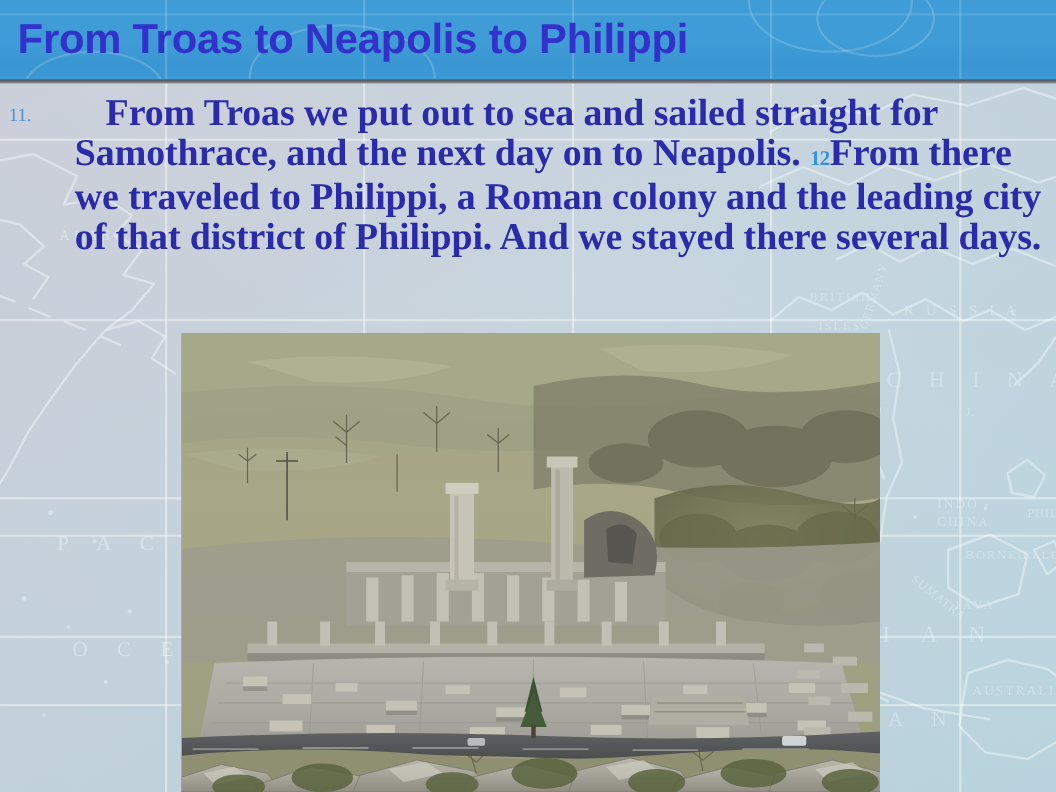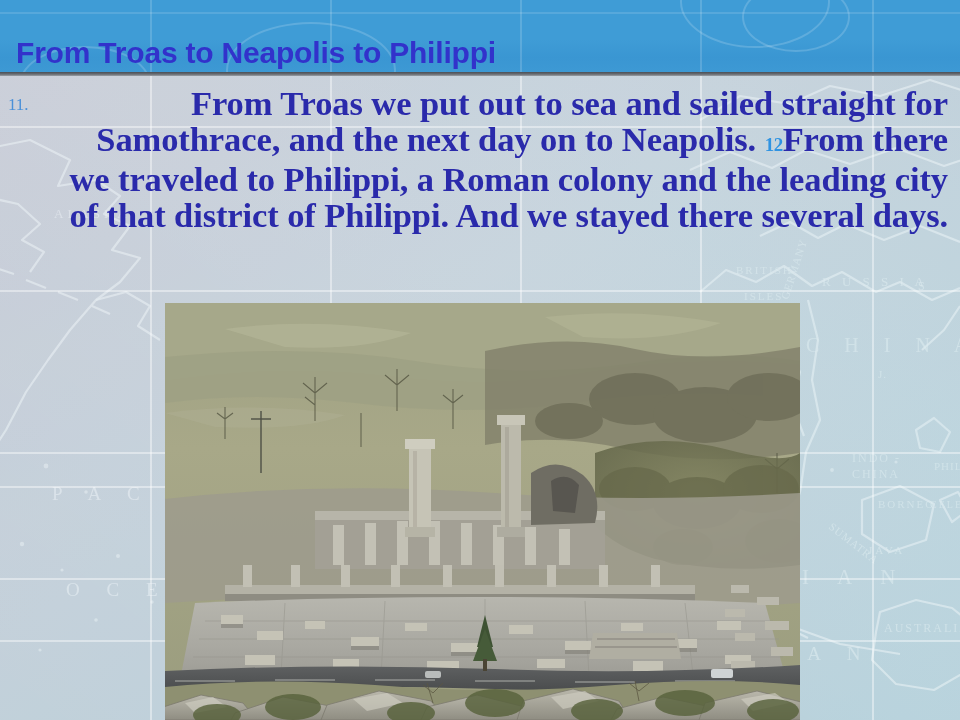--- a/index.html
+++ b/index.html
@@ -66,39 +66,37 @@
     border:2px solid rgba(255,255,255,.17);
     border-radius:50%;
     pointer-events:none;
   }
   #title-text {
     position:absolute;
     left:16px; top:5px;
     width:940px;
     font-family:"Liberation Sans", sans-serif;
     font-weight:bold;
-    font-size:30px;
+    font-size:38px;
     letter-spacing:-0.2px;
     color:#3232cb;
     white-space:nowrap;
     line-height:62px;
-    margin-top:17px;
   }
   #banner-rule {
     position:absolute; left:0; top:72px;
     width:960px; height:4px;
     background:linear-gradient(180deg,#4b4f55 0%,#6a6e74 55%,#9aa0a6 100%);
   }
 
   
   #body-block {
     position:absolute;
     left:0; top:86px;
     width:952px;
-    text-align:right;
   }
   #verse-marker {
     position:absolute;
     left:8px; top:9px;
     font-family:"Liberation Serif", serif;
     font-size:17px;
     font-weight:normal;
     color:#4a90d8;
   }
   #verse-text {

